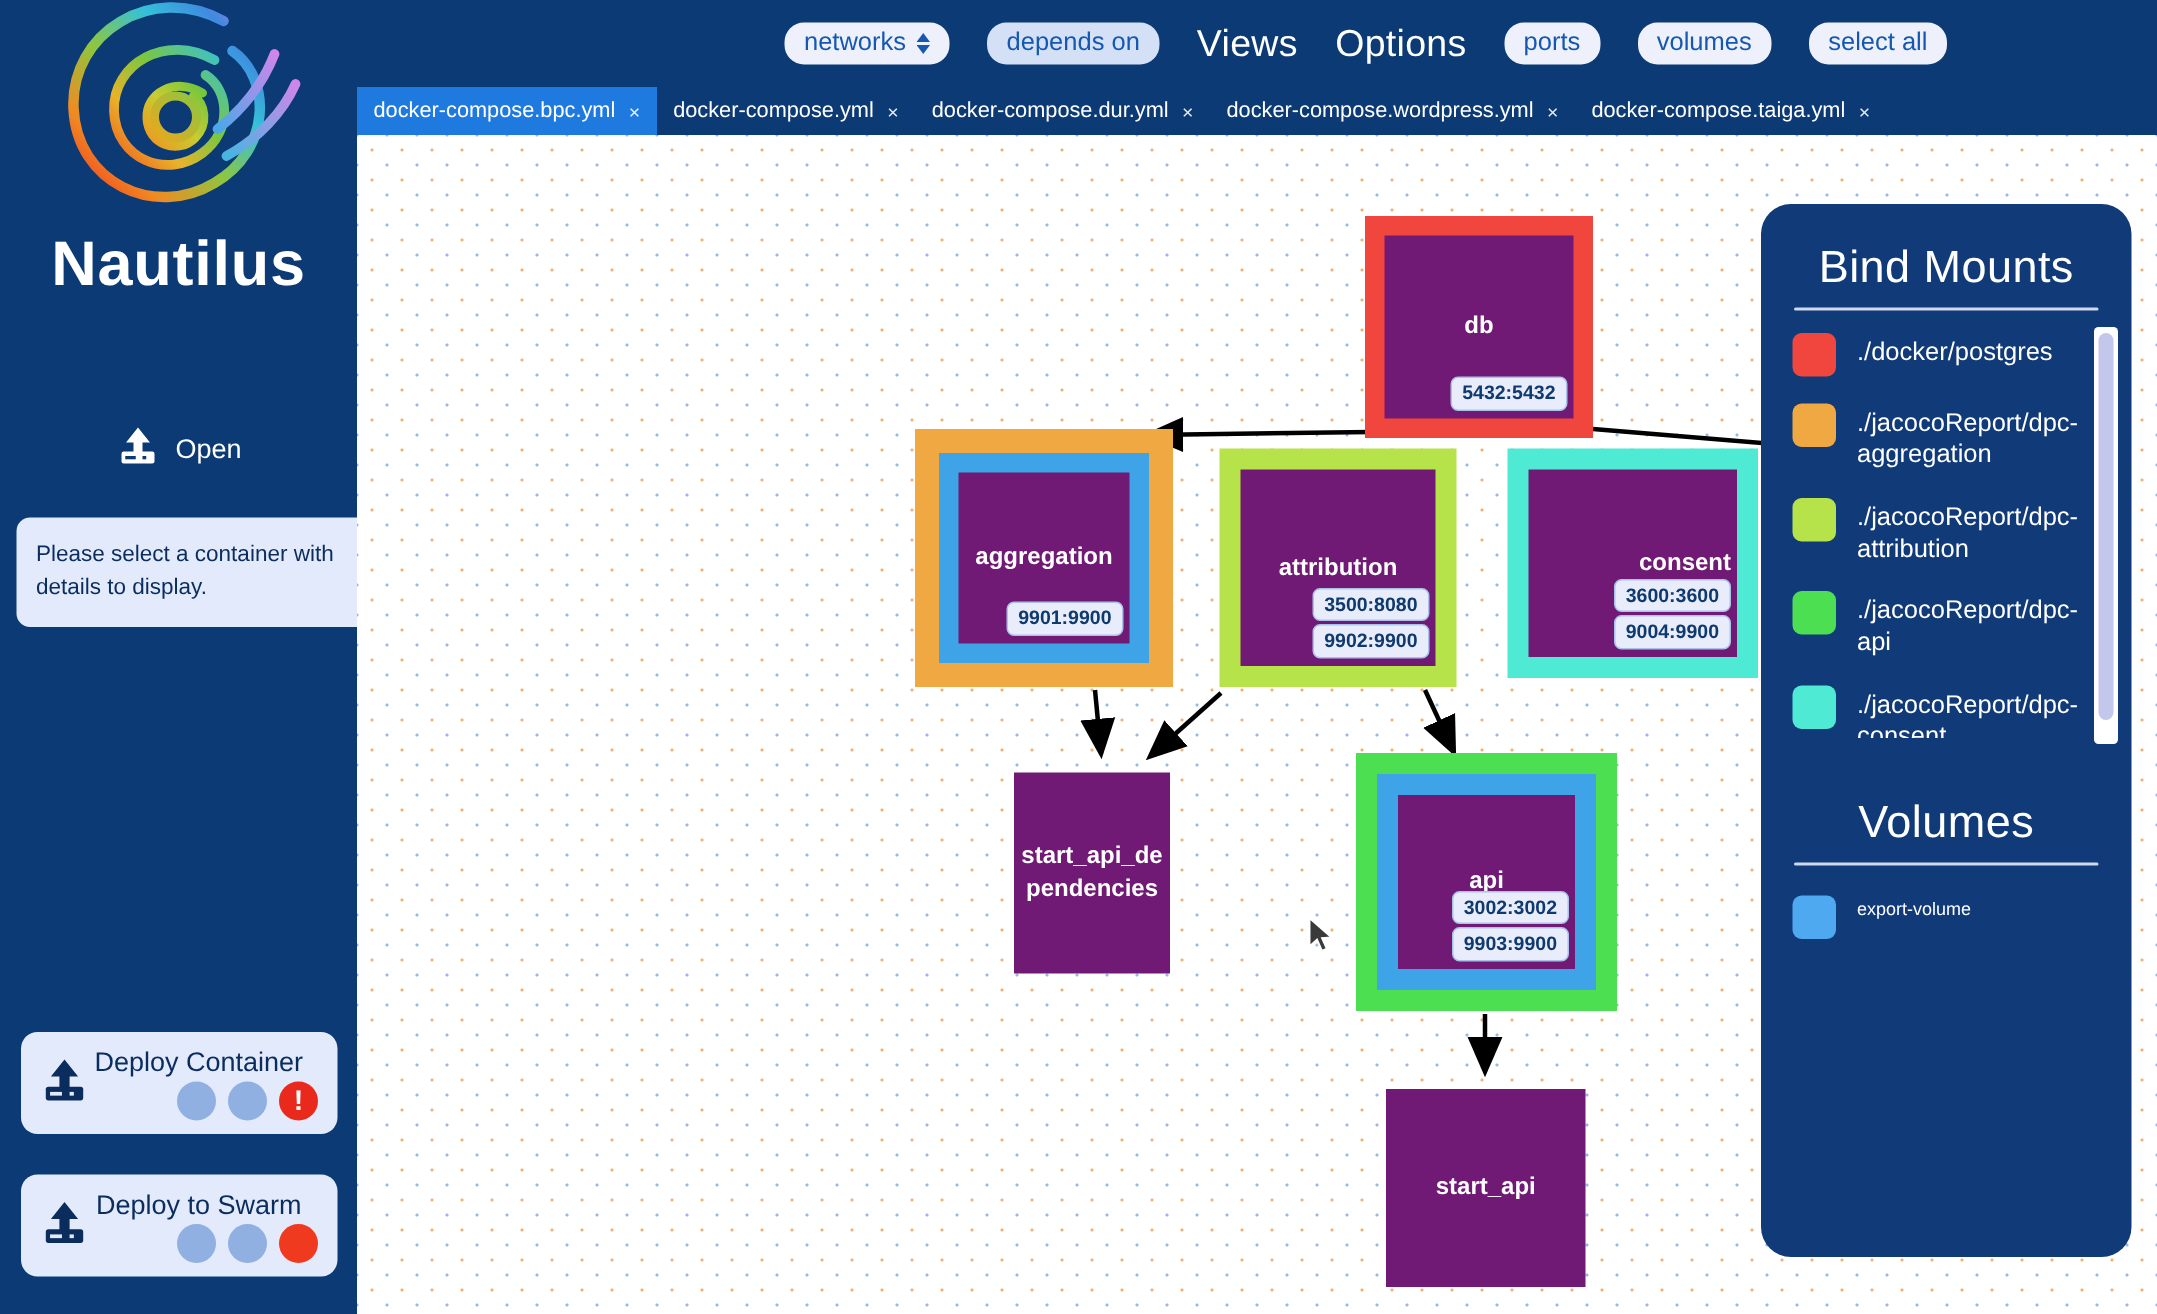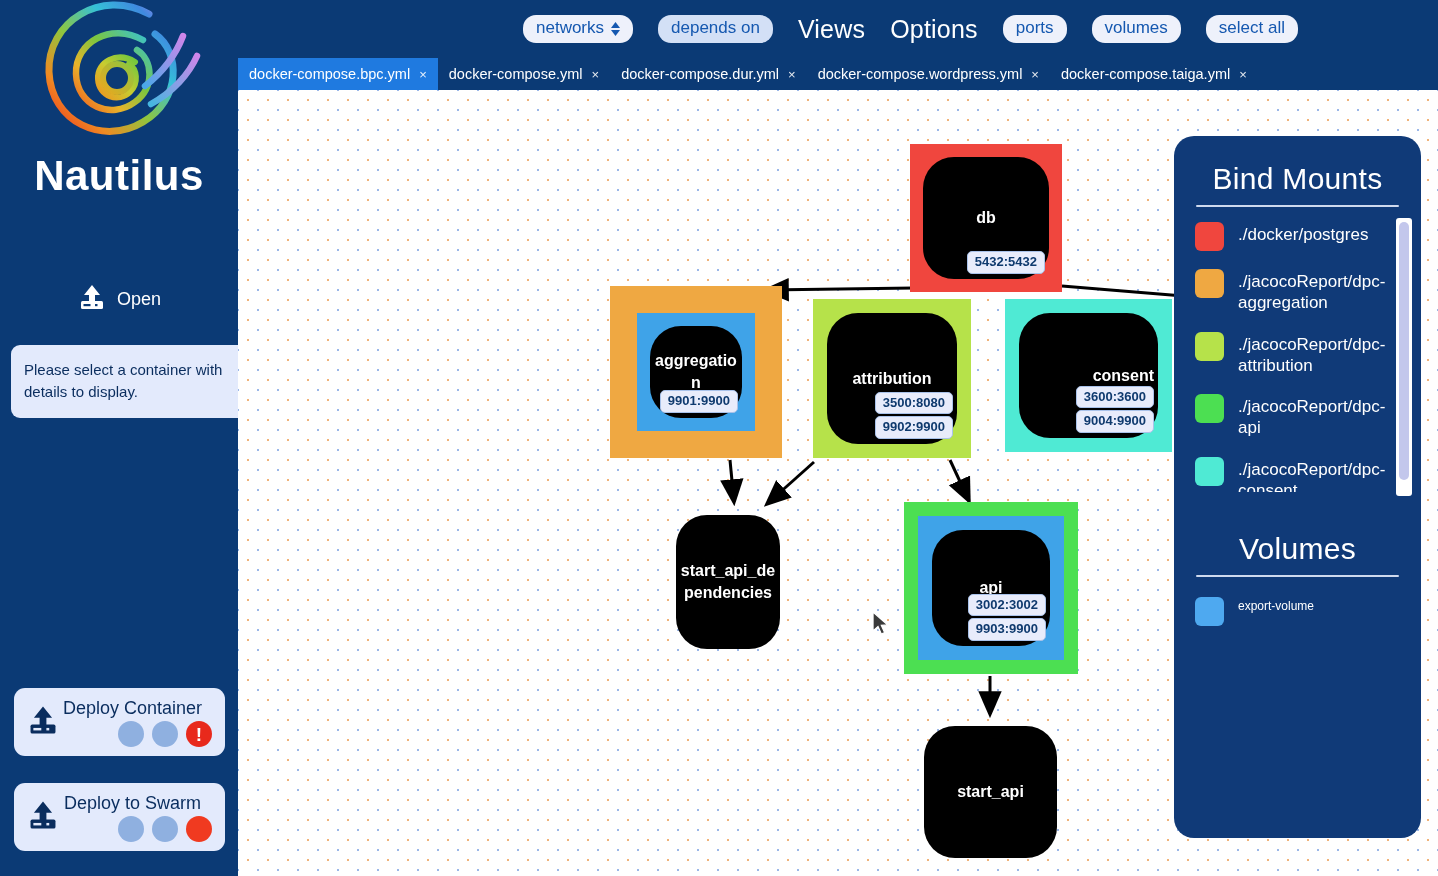--- a/index.html
+++ b/index.html
@@ -130,24 +130,24 @@
     background-size:20px 20px, 20px 20px;
     background-position:0 0, 10px 10px;
     overflow:hidden;
   }
   #edges{ position:absolute; inset:0; width:100%; height:100%; pointer-events:none; }
 
   
   .node{ position:absolute; }
   .ring{ width:100%; height:100%; position:relative; }
   .core{
-    position:absolute; inset:0; background:#000000;
+    position:absolute; inset:0; background:#701a75;
     display:flex; align-items:center; justify-content:center;
     color:#ffffff; font-size:16px; font-weight:700;
-    text-align:center; line-height:1.35; padding:4px;border-radius:31px;
+    text-align:center; line-height:1.35; padding:4px;
   }
   .ports{
     position:absolute; right:4px; bottom:5px;
     display:flex; flex-direction:column; gap:2px; align-items:flex-end;
   }
   .port{
     background:#e8ecfb; color:#0f3a6e;
     border:1px solid #a9c2ea; border-radius:5px;
     font-size:13px; font-weight:700; padding:1px 7px 2px;
     white-space:nowrap;
@@ -377,21 +377,21 @@
               <div class="ring" style="background: rgb(240, 70, 62); padding: 13px; width: 100%; height: 100%;">
                 <div class="core" style="position: relative; width: 100%; height: 100%; inset: auto;">
                   <span style="word-break: break-all; max-width: 100%;">db</span>
                   <div class="ports">
                     <div class="port">5432:5432</div>
                   </div>
                 </div>
               </div>
             </div>
             <div class="node" style="left: 372px; top: 196px; width: 172px; height: 172px;">
-              <div class="ring" style="background: rgb(239, 168, 66); padding: 27px; width: 100%; height: 100%;">
+              <div class="ring" style="background: rgb(239, 168, 66); padding: 16px; width: 100%; height: 100%;">
                 <div class="ring" style="background: rgb(63, 163, 232); padding: 13px; width: 100%; height: 100%;">
                   <div class="core" style="position: relative; width: 100%; height: 100%; inset: auto;">
                     <span style="word-break: break-all; max-width: 100%;">aggregation</span>
                     <div class="ports">
                       <div class="port">9901:9900</div>
                     </div>
                   </div>
                 </div>
               </div>
             </div>

